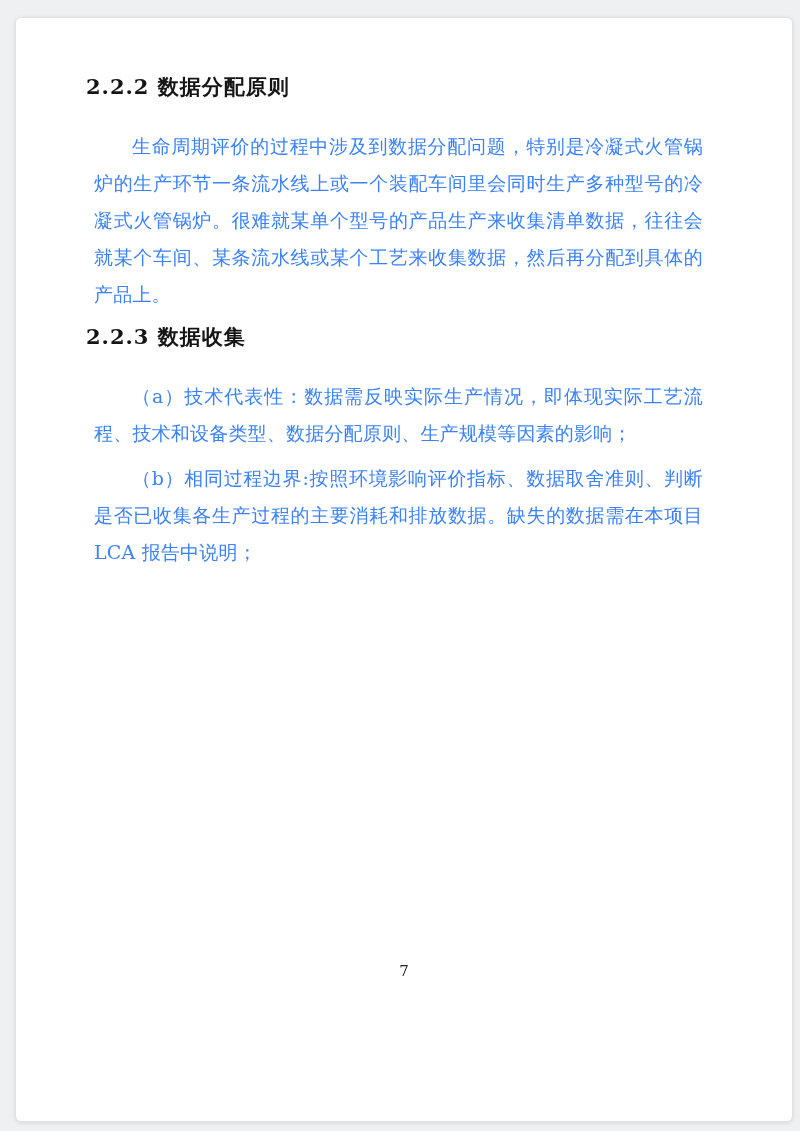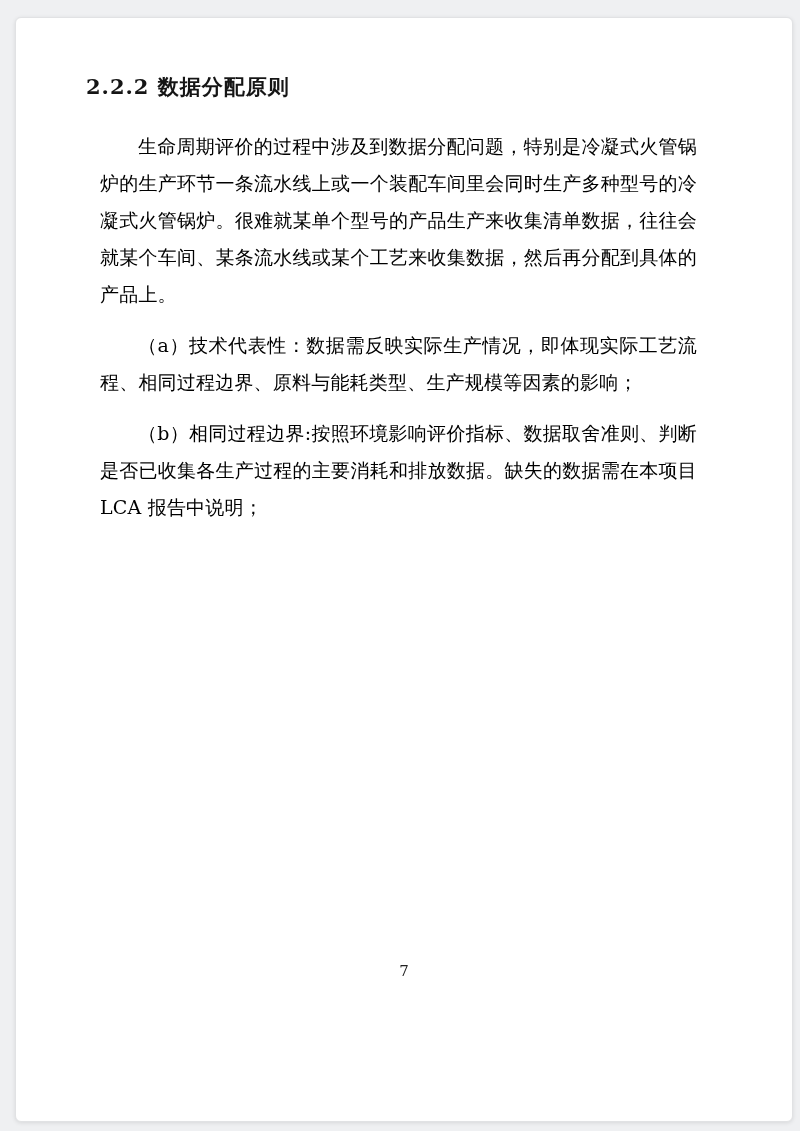--- a/index.html
+++ b/index.html
@@ -36,22 +36,22 @@
     line-height: 30px;
     font-weight: bold;
     color: #151515;
     margin: 9px 0 26px 0;
     letter-spacing: 1px;
     font-family: "DejaVu Serif", serif;
   }
   .para {
     font-size: 19px;
     line-height: 37px;
-    color: #000000;
-    margin: 14px;
+    color: #3b82f6;
+    margin: 8px;
     text-align: justify;
     text-indent: 2em;
     letter-spacing: 0.2px;
     font-family: "DejaVu Serif", serif;
   }
   .footer-page-num {
     position: absolute;
     left: 0;
     right: 0;
     top: 943px;
@@ -63,18 +63,19 @@
 </style>
 </head>
 <body>
 
 <div class="canvas">
   <div class="page">
     <div class="content">
 
     <div class="sec-heading">2.2.2 数据分配原则</div>
         <div class="para">生命周期评价的过程中涉及到数据分配问题，特别是冷凝式火管锅炉的生产环节一条流水线上或一个装配车间里会同时生产多种型号的冷凝式火管锅炉。很难就某单个型号的产品生产来收集清单数据，往往会就某个车间、某条流水线或某个工艺来收集数据，然后再分配到具体的产品上。</div>
-        <div class="para">（a）技术代表性：数据需反映实际生产情况，即体现实际工艺流程、相同过程边界、原料与能耗类型、生产规模等因素的影响；</div>
+        <div class="sec-heading">2.2.3 数据收集</div>
+        <div class="para">（a）技术代表性：数据需反映实际生产情况，即体现实际工艺流程、技术和设备类型、数据分配原则、生产规模等因素的影响；</div>
         <div class="para">（b）相同过程边界:按照环境影响评价指标、数据取舍准则、判断是否已收集各生产过程的主要消耗和排放数据。缺失的数据需在本项目 LCA 报告中说明；</div>
       </div>
     <div class="footer-page-num">7</div>
   </div>
 </div>
 
 </body></html>

